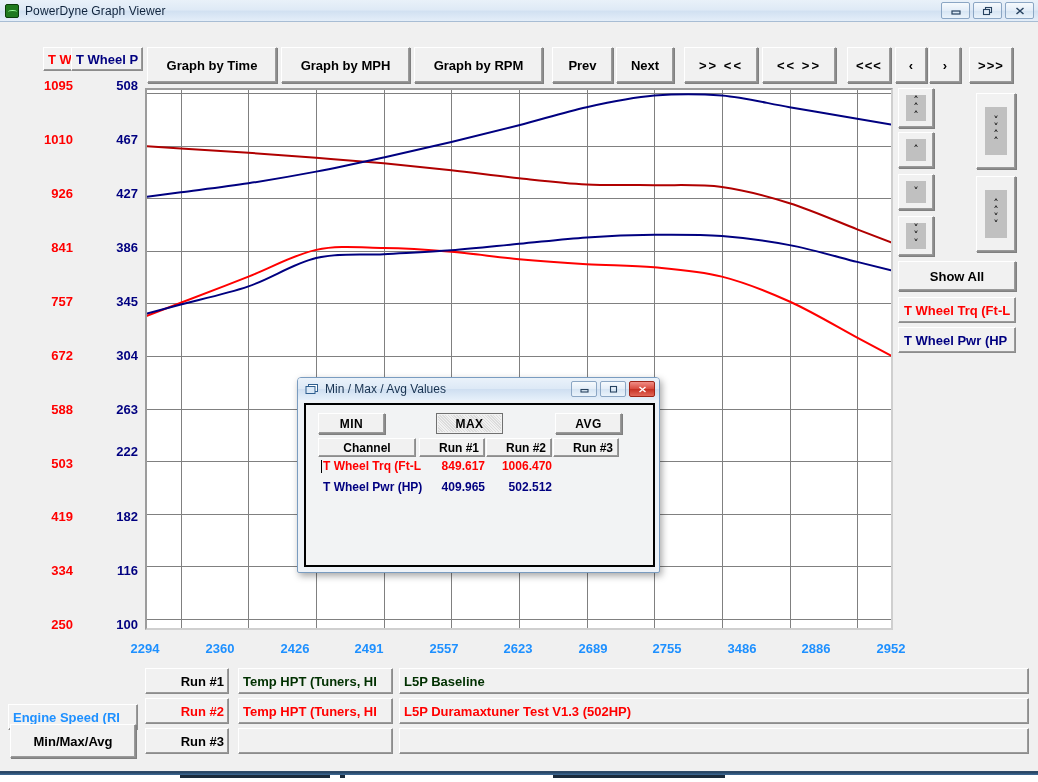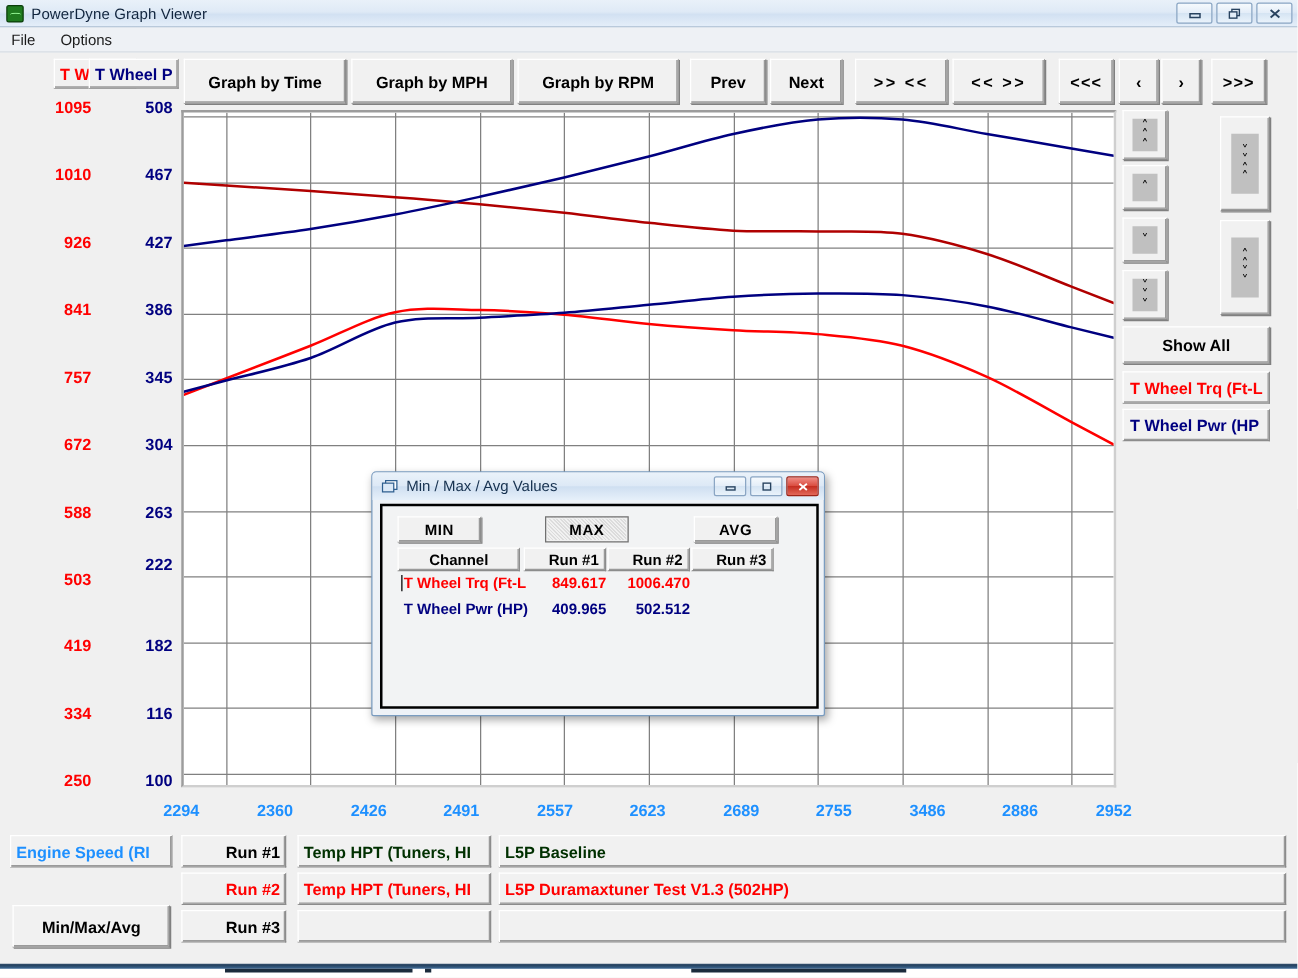--- a/index.html
+++ b/index.html
@@ -182,21 +182,21 @@
     border: 1px solid #8c8c8c;
     border-top-color: #ffffff;
     border-left-color: #ffffff;
     box-shadow: inset -1px -1px 0 #9a9a9a;
     font-size: 13px; font-weight: bold;
     display: flex; align-items: center;
     overflow: hidden; white-space: nowrap;
     padding: 0 4px;
   }
   .field.rt { justify-content: flex-end; }
-  .c-blue { color: #1e90ff; }
+  .c-blue { color: #1e90ff; margin-top: 36px; }
   .c-black { color: #000000; }
   .c-red { color: #ff0000; }
   .c-green { color: #003000; }
 
   
   .dialog {
     position: absolute;
     left: 297px; top: 377px;
     width: 363px; height: 196px;
     background: #eef2f7;
@@ -311,24 +311,20 @@
           </svg>
       </div>
       <div class="win-btn">
         <svg width="12" height="10" viewBox="0 0 12 10">
             <path d="M2.5 2 L9.5 8 M9.5 2 L2.5 8" stroke="#27425f" stroke-width="1.5" fill="none"></path>
           </svg>
       </div>
     </div>
   </div>
 
-  <div class="menubar">
-    <div class="menu-item">File</div>
-    <div class="menu-item">Options</div>
-  </div>
 
   <div class="chan-tab red" style="left:19px;  width:66px;margin-left:24px;">T Wheel T</div>
   <div class="chan-tab blue" style="left:71px; width:72px;">T Wheel P</div>
 
   <div class="toolbar">
     <div class="btn3d" style="left:281px; top:3px;  width:129px; height:36px;">Graph by MPH</div>
     <div class="btn3d" style="left:147px; top:3px;  width:130px; height:36px;">Graph by Time</div>
     <div class="btn3d" style="left:414px; top:3px;  width:129px; height:36px;">Graph by RPM</div>
     <div class="btn3d" style="left:552px; top:3px;  width:61px;  height:36px;">Prev</div>
     <div class="btn3d" style="left:616px; top:3px;  width:58px;  height:36px;">Next</div>

